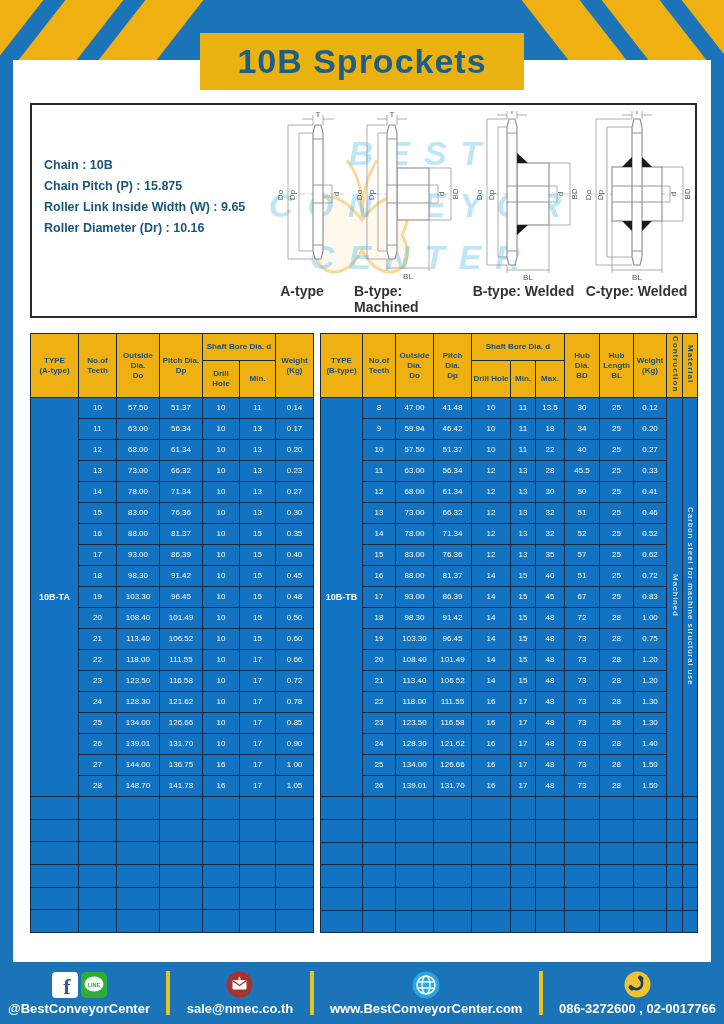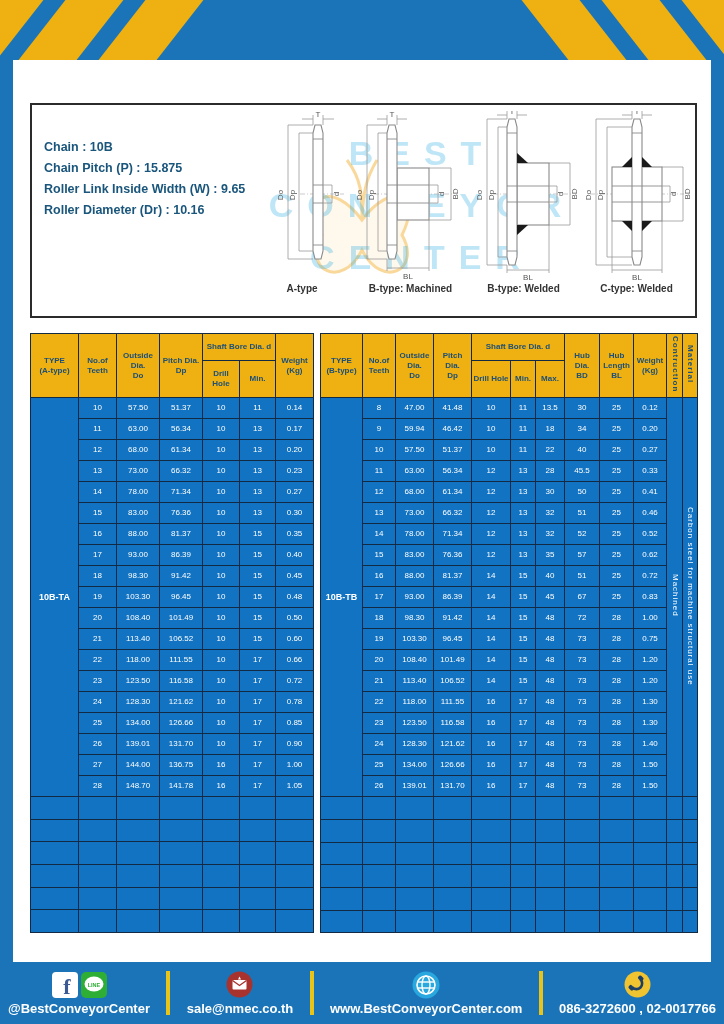--- a/index.html
+++ b/index.html
@@ -13,27 +13,27 @@
   .stripe.r{transform:skewX(38deg);}
 
   .content-bg{position:absolute;left:13px;top:60px;width:698px;height:902px;background:#ffffff;}
 
   .banner{position:absolute;left:200px;top:33px;width:324px;height:57px;background:#eab211;z-index:5;display:flex;align-items:center;justify-content:center;}
   .banner h1{margin:0;font-size:34px;font-weight:bold;color:#1d5e88;letter-spacing:1px;}
 
   
   .spec-panel{position:absolute;left:30px;top:103px;width:667px;height:215px;background:#fff;border:2px solid #2b2b2b;box-sizing:border-box;display:flex;z-index:4;}
   .watermark{position:absolute;left:130px;top:22px;width:520px;text-align:center;z-index:0;pointer-events:none;}
-  .watermark .wm-line{font-size:34px;font-weight:bold;letter-spacing:14px;color:rgba(41,171,226,0.30);line-height:52px;}
+  .watermark .wm-line{font-size:34px;font-weight:bold;letter-spacing:14px;color:rgba(41,171,226,0.30);line-height:52px;font-style:italic;}
   .wm-shape{position:absolute;left:255px;top:35px;z-index:0;opacity:0.45;pointer-events:none;}
-  .spec-block{width:218px;padding:32px 0 0 12px;box-sizing:border-box;z-index:2;}
+  .spec-block{width:218px;padding:50px 0 0 12px;box-sizing:border-box;z-index:2;}
   .spec-line{font-size:12.5px;font-weight:bold;color:#1a567c;line-height:21px;white-space:nowrap;}
   .diag-col{display:flex;flex-direction:column;align-items:center;justify-content:flex-start;z-index:2;padding-top:6px;}
   .diag-col.a{width:104px;} .diag-col.b1{width:113px;} .diag-col.b2{width:113px;} .diag-col.c{width:113px;}
-  .diag-caption{font-size:10px;font-weight:bold;color:#333;margin-top:2px;}
+  .diag-caption{font-size:14px;font-weight:bold;color:#333;margin-top:2px;}
   .diag svg{display:block;}
   .dimline{stroke:#999;stroke-width:0.8;fill:none;}
   .plate{fill:#fff;stroke:#8a8a8a;stroke-width:1.1;}
   .hub{fill:#fff;stroke:#8a8a8a;stroke-width:1.1;}
   .weld{fill:#1a1a1a;stroke:none;}
   .bore{stroke:#8a8a8a;stroke-width:0.9;}
   .cline{stroke:#aaa;stroke-width:0.6;stroke-dasharray:5 2 1 2;}
   .dimt{font-size:8px;fill:#555;font-family:"Liberation Sans",sans-serif;}
 
   
@@ -69,20 +69,23 @@
     <div class="stripe l" style="left:-38px;"></div>
     <div class="stripe l" style="left:42px;"></div>
     <div class="stripe l" style="left:122px;"></div>
     <div class="stripe r" style="left:545px;"></div>
     <div class="stripe r" style="left:625px;"></div>
     <div class="stripe r" style="left:705px;"></div>
   </div>
 
   <div class="content-bg"></div>
 
+  <div class="banner">
+    <h1>10B Sprockets</h1>
+  </div>
 
   <div class="spec-panel">
     <svg class="wm-shape" width="150" height="160" viewBox="0 0 150 160">
       <path d="M75 80 C 45 40, 15 55, 35 95 C 15 130, 55 150, 75 110 C 95 150, 135 130, 115 95 C 135 55, 105 40, 75 80 Z" fill="rgba(242,169,35,0.18)" stroke="#f2a923" stroke-width="3"></path>
       <path d="M60 20 C 75 40, 75 55, 75 80 M90 20 C 78 40, 76 55, 75 80" fill="none" stroke="#f2a923" stroke-width="3"></path>
     </svg>
     <div class="watermark">
       <div class="wm-line">BEST</div>
       <div class="wm-line">CONVEYOR</div>
       <div class="wm-line">CENTER</div>

